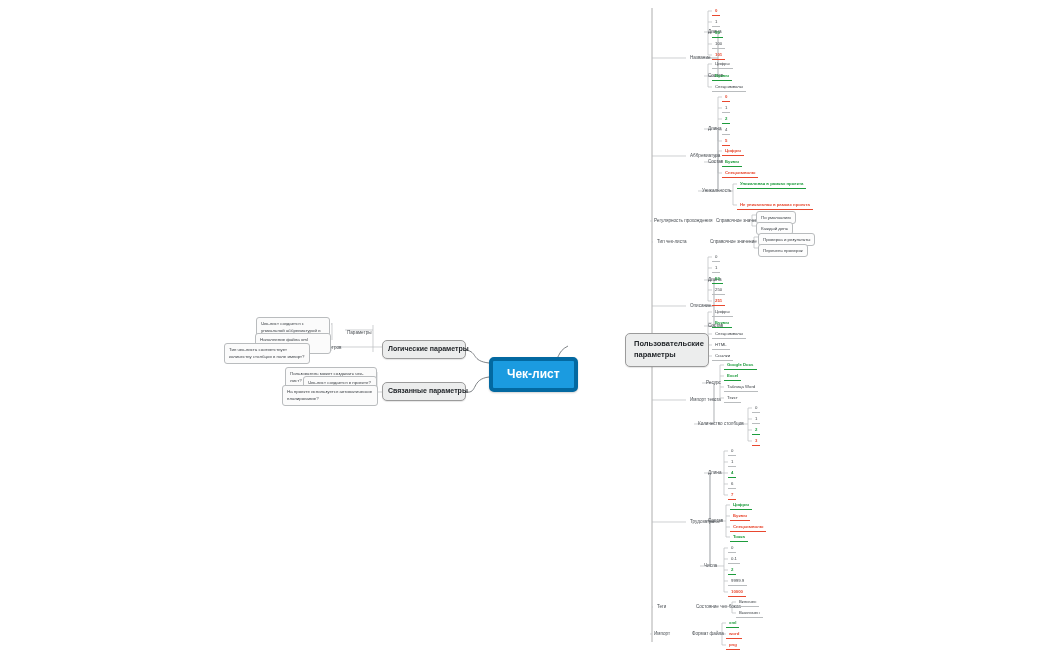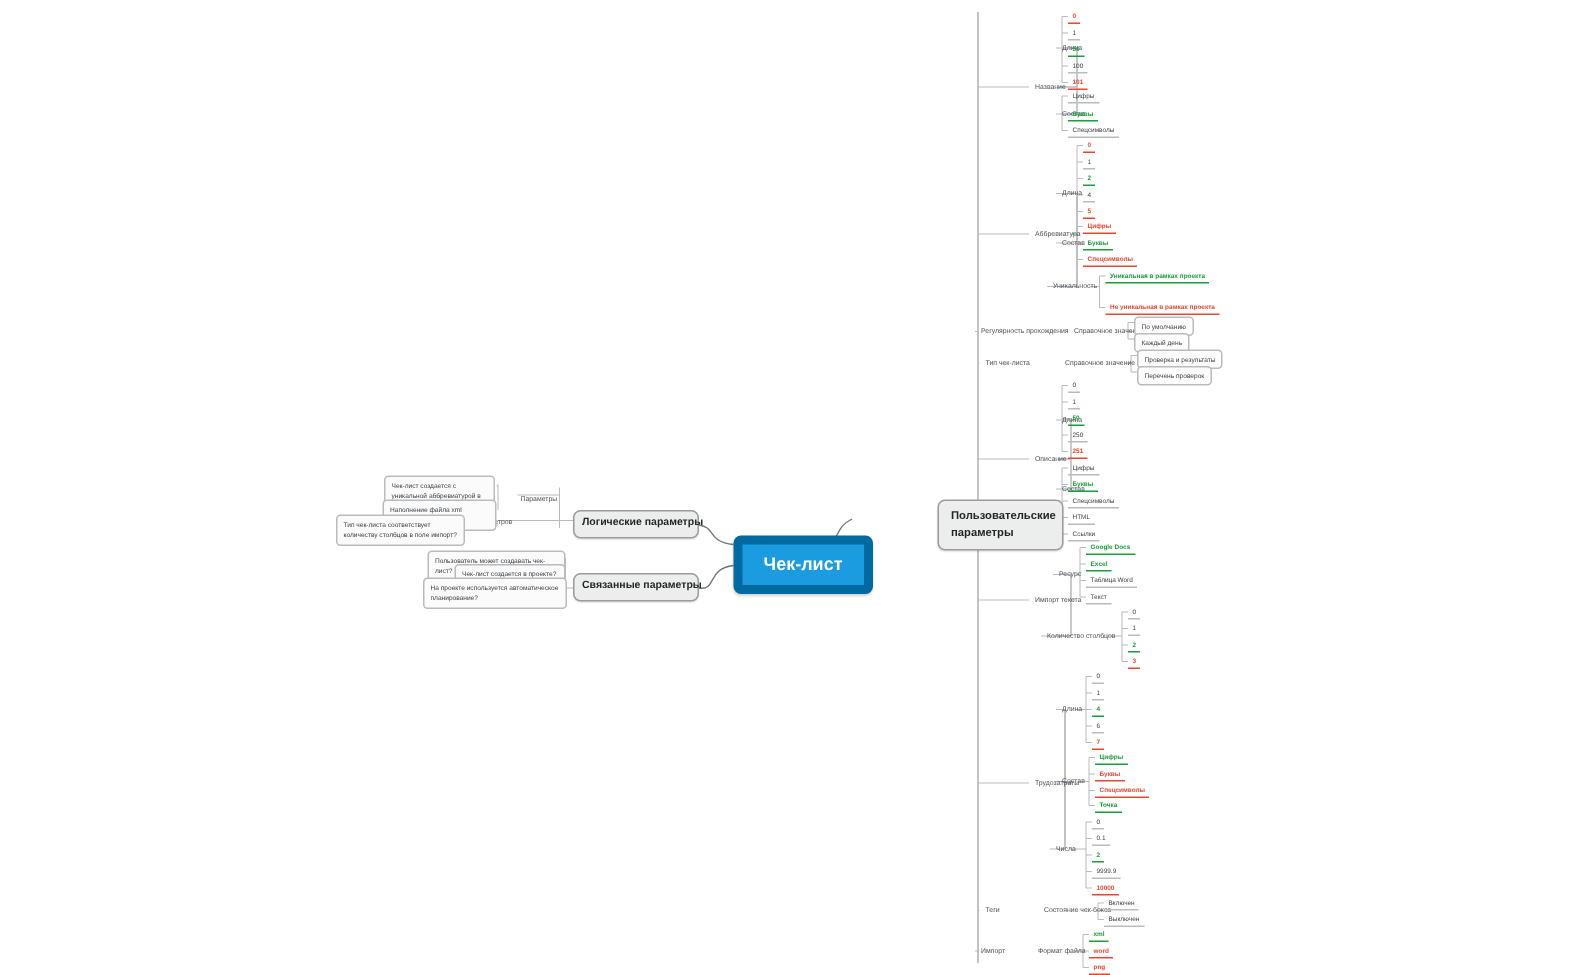--- a/index.html
+++ b/index.html
@@ -21,21 +21,21 @@
     pointer-events: none;
   }
   .node {
     position: absolute;
     white-space: nowrap;
     line-height: 1.25;
   }
   
   .central {
     background: #1b9be0;
-    border: 6px solid #0369a1;
+    border: 4px solid #0369a1;
     border-radius: 5px;
     color: #ffffff;
     font-weight: bold;
     font-size: 12px;
     padding: 6px 14px;
     text-align: center;
     box-shadow: 0 1px 2px rgba(0,0,0,0.18);
   }
   
   .mainbox {

